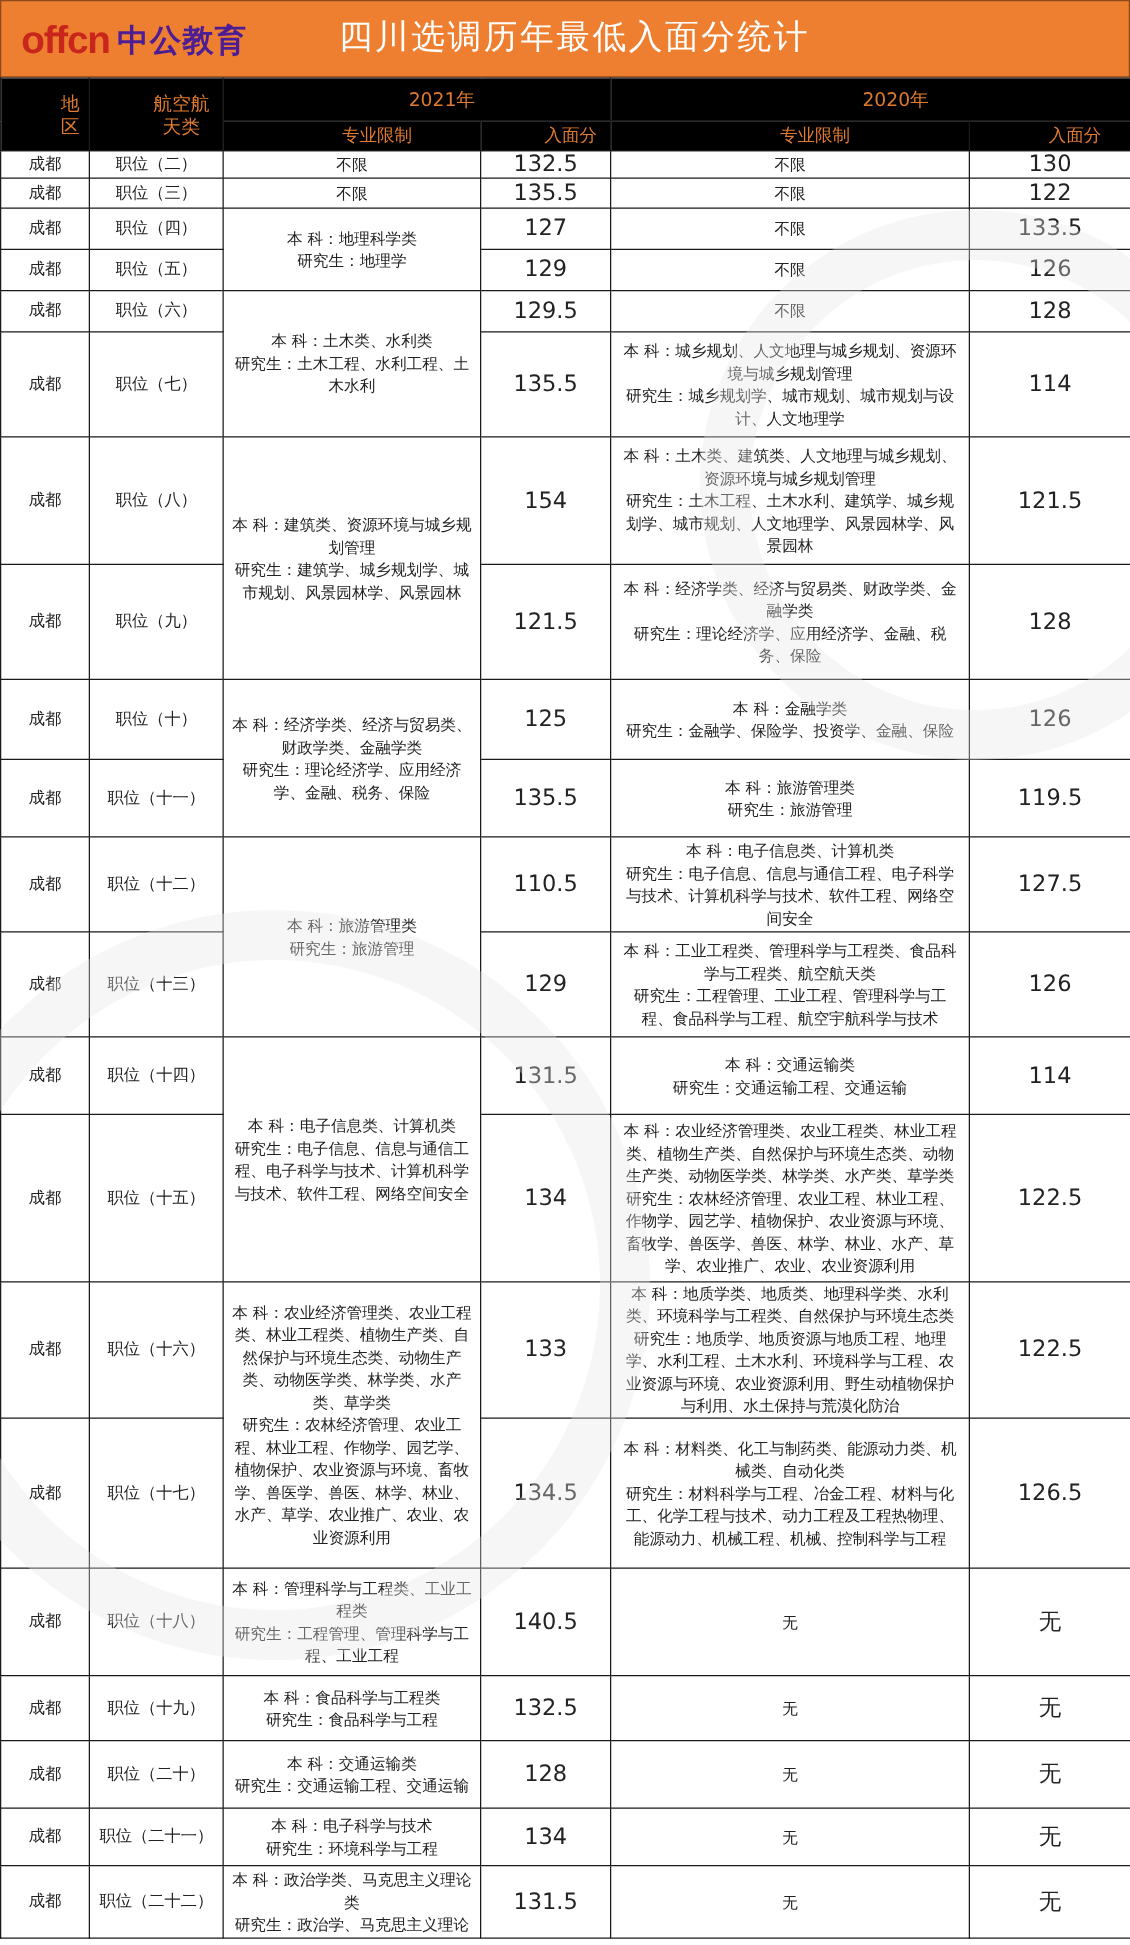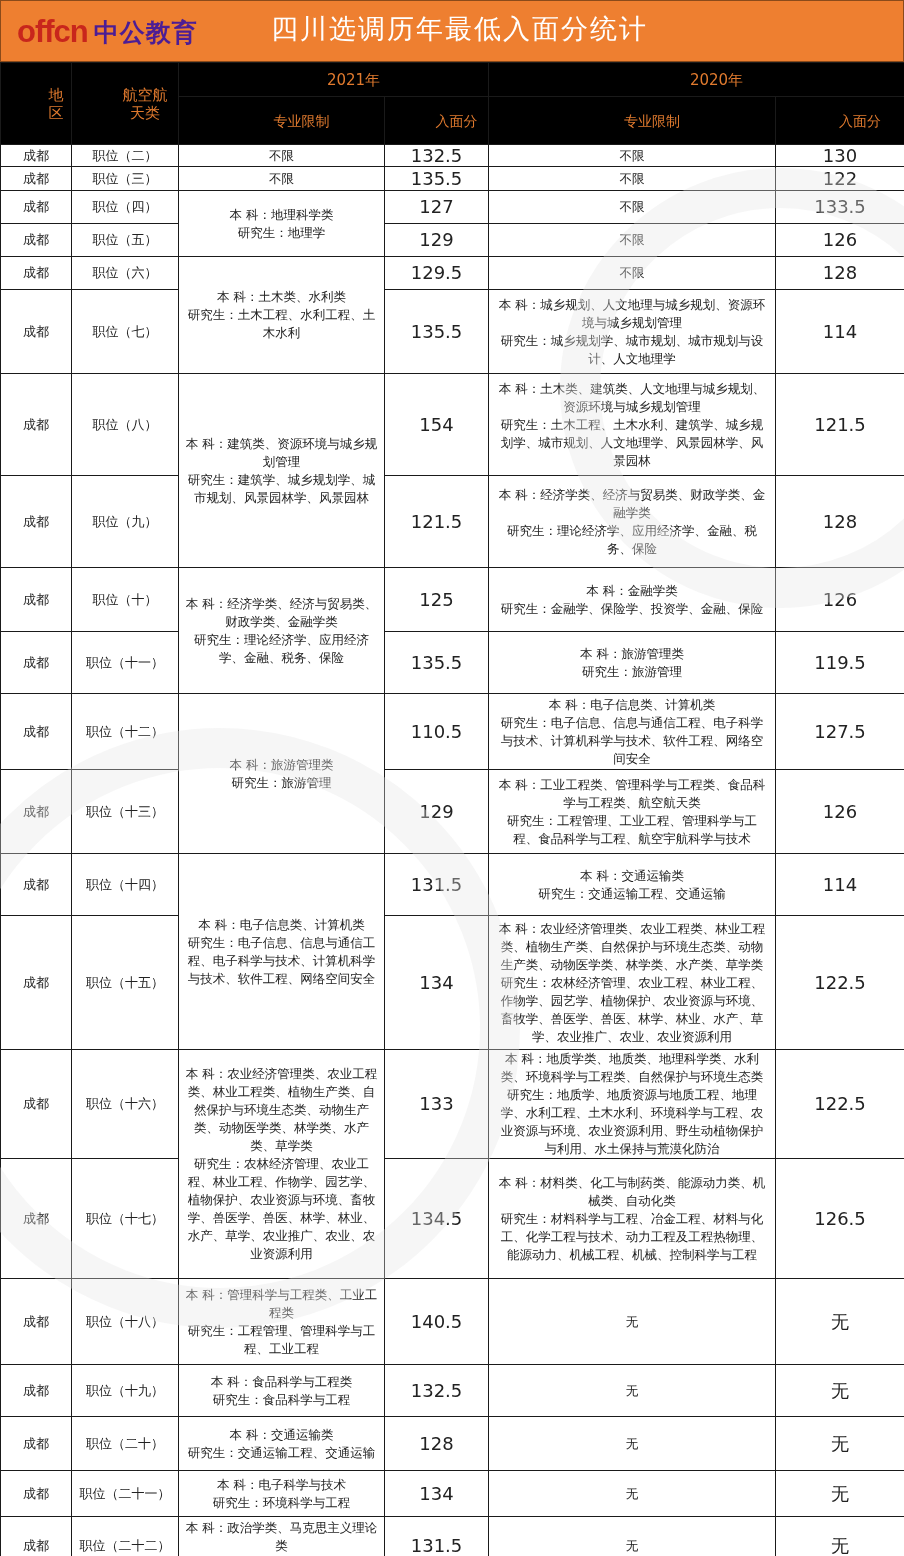--- a/index.html
+++ b/index.html
@@ -41,21 +41,21 @@
       <col style="width:287px">
       <col style="width:129px">
   </colgroup>
   <thead>
     <tr style="height:34px">
       <th rowspan="2">地区</th>
       <th rowspan="2">航空航天类</th>
       <th colspan="2">2021年</th>
       <th colspan="2">2020年</th>
     </tr>
-    <tr style="height:48px">
+    <tr style="height:24px">
       <th class="sub">专业限制</th>
       <th class="sub">入面分</th>
       <th class="sub">专业限制</th>
       <th class="sub">入面分</th>
     </tr>
   </thead>
   <tbody>
 
     <tr style="height:22px">
       <td class="region">成都</td>

